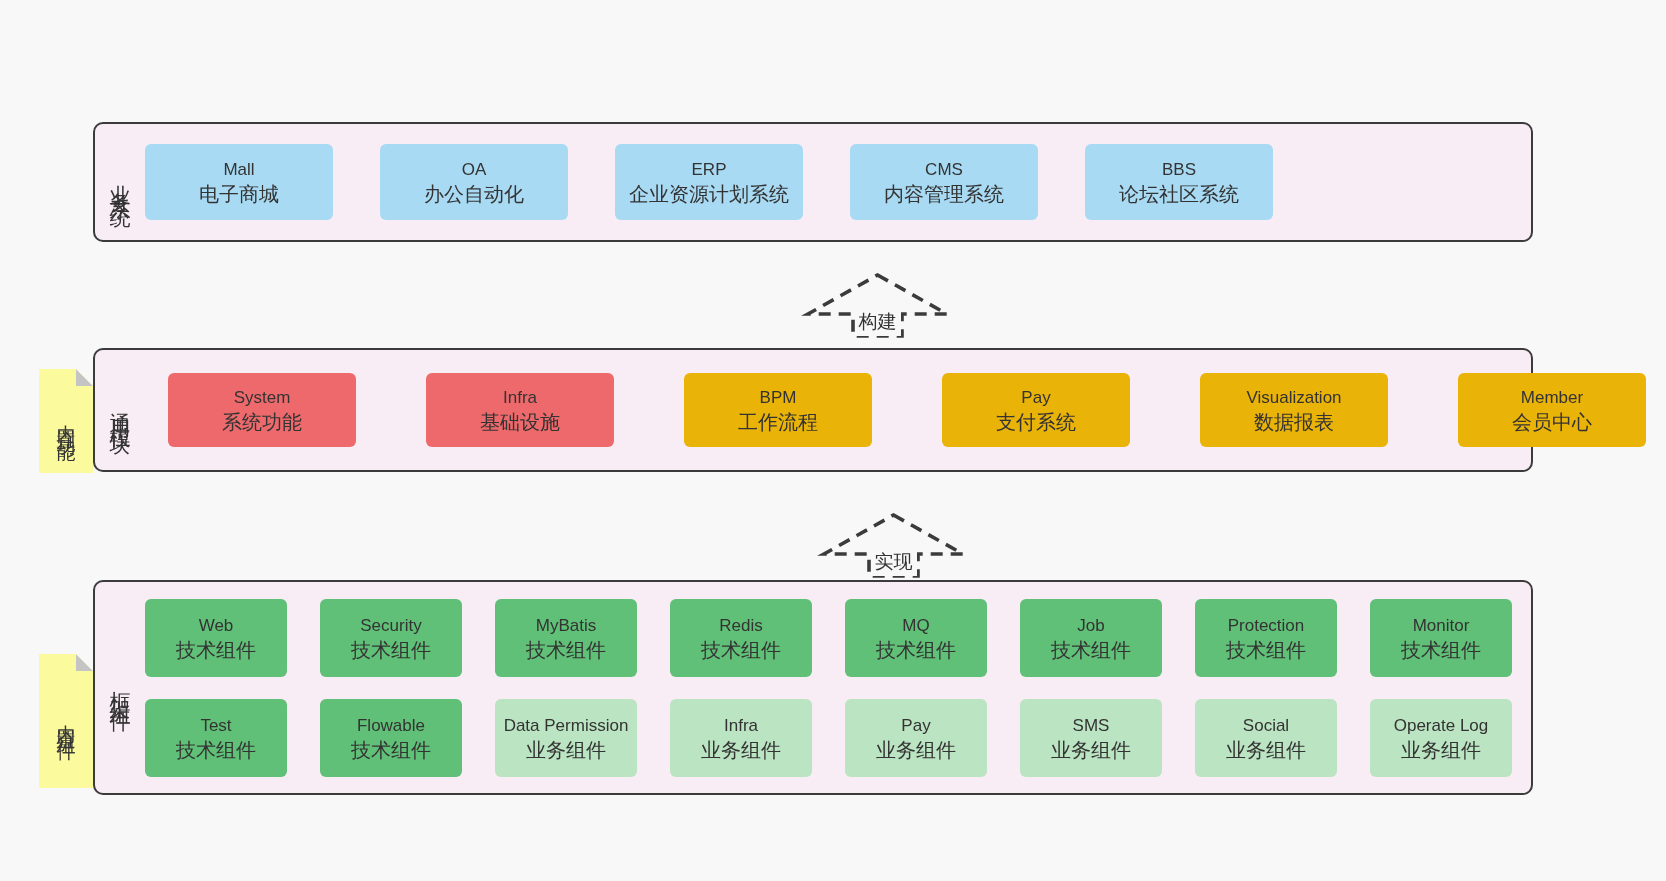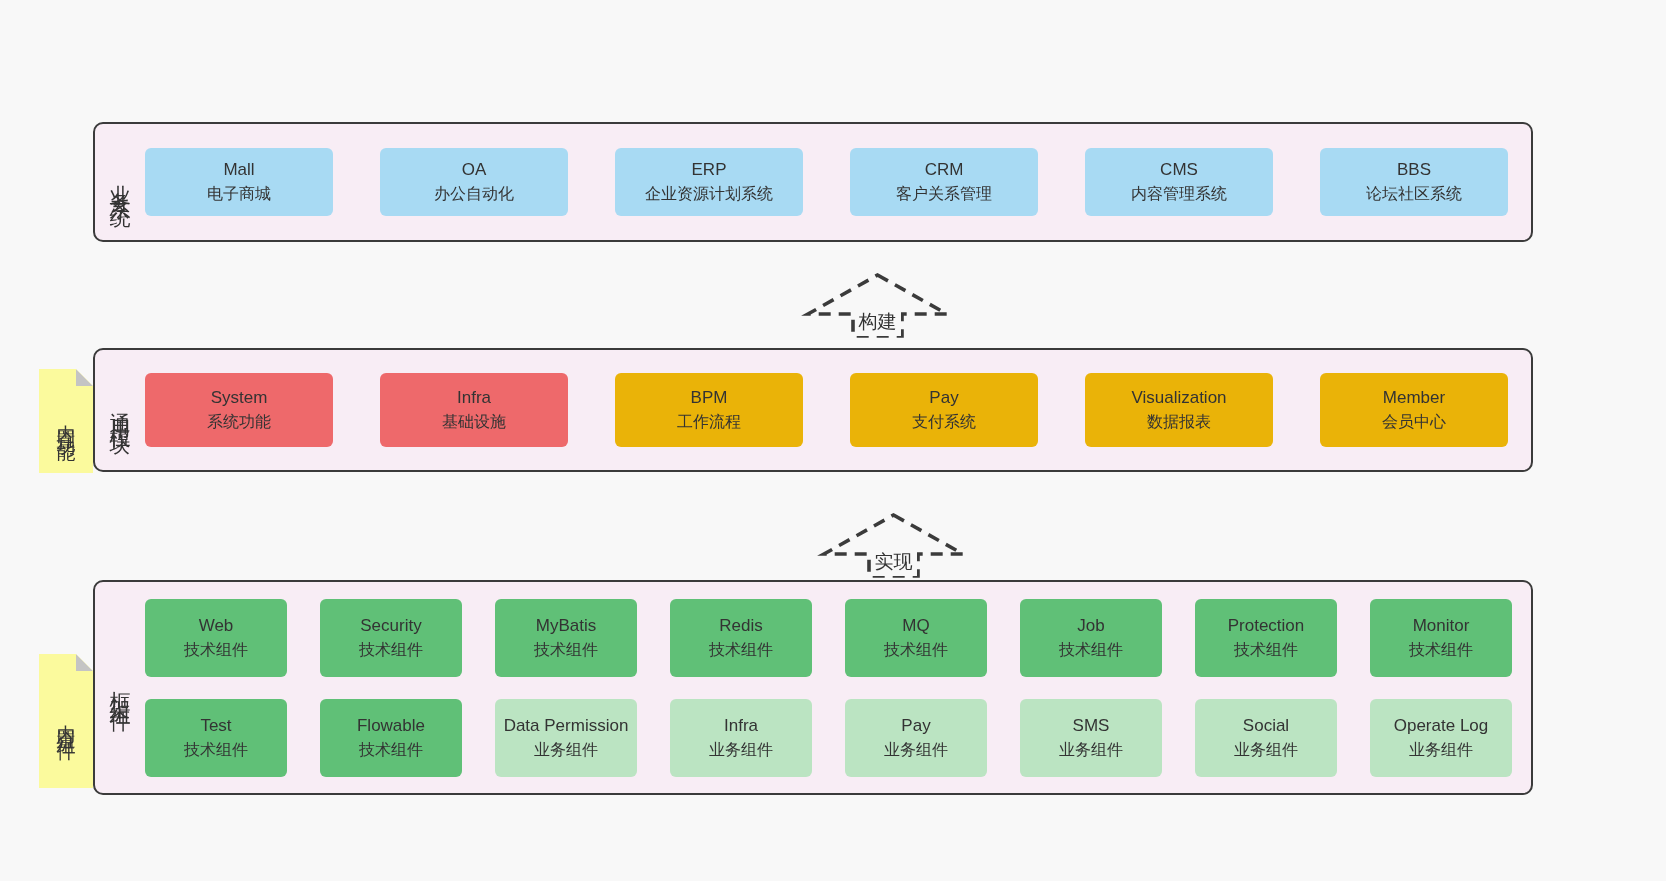--- a/index.html
+++ b/index.html
@@ -63,24 +63,24 @@
     box-sizing:border-box;
     border-radius:6px;
     display:flex;
     flex-direction:column;
     align-items:center;
     justify-content:center;
     text-align:center;
     line-height:24px;
   }
   .box .box-name { font-size:17px; }
-  .box .box-desc { font-size:16px; }
-
-  .box.wide   { width:188px; height:68px; }
-  .box.wide-m { width:188px; height:74px; }
+  .box .box-desc { font-size:20px; }
+
+  .box.wide   { width:188px; height:76px; }
+  .box.wide-m { width:188px; height:74px;margin-left:23px; }
   .box.small  { width:142px; height:78px; }
 
   .box.blue        { background:#a8daf3; }
   .box.red         { background:#ee696b; }
   .box.pink        { background:#eab308; }
   .box.green       { background:#60c077; }
   .box.light-green { background:#bbe4c2; }
 
   
   .note {
@@ -153,24 +153,20 @@
         </div>
         <div class="box wide blue">
           <div class="box-name">OA</div>
           <div class="box-desc">办公自动化</div>
         </div>
         <div class="box wide blue">
           <div class="box-name">ERP</div>
           <div class="box-desc">企业资源计划系统</div>
         </div>
         <div class="box wide blue">
-          <div class="box-name">CRM</div>
-          <div class="box-desc">客户关系管理</div>
-        </div>
-        <div class="box wide blue">
           <div class="box-name">CMS</div>
           <div class="box-desc">内容管理系统</div>
         </div>
         <div class="box wide blue">
           <div class="box-name">BBS</div>
           <div class="box-desc">论坛社区系统</div>
         </div>
       </div>
     </div>
   </div>

